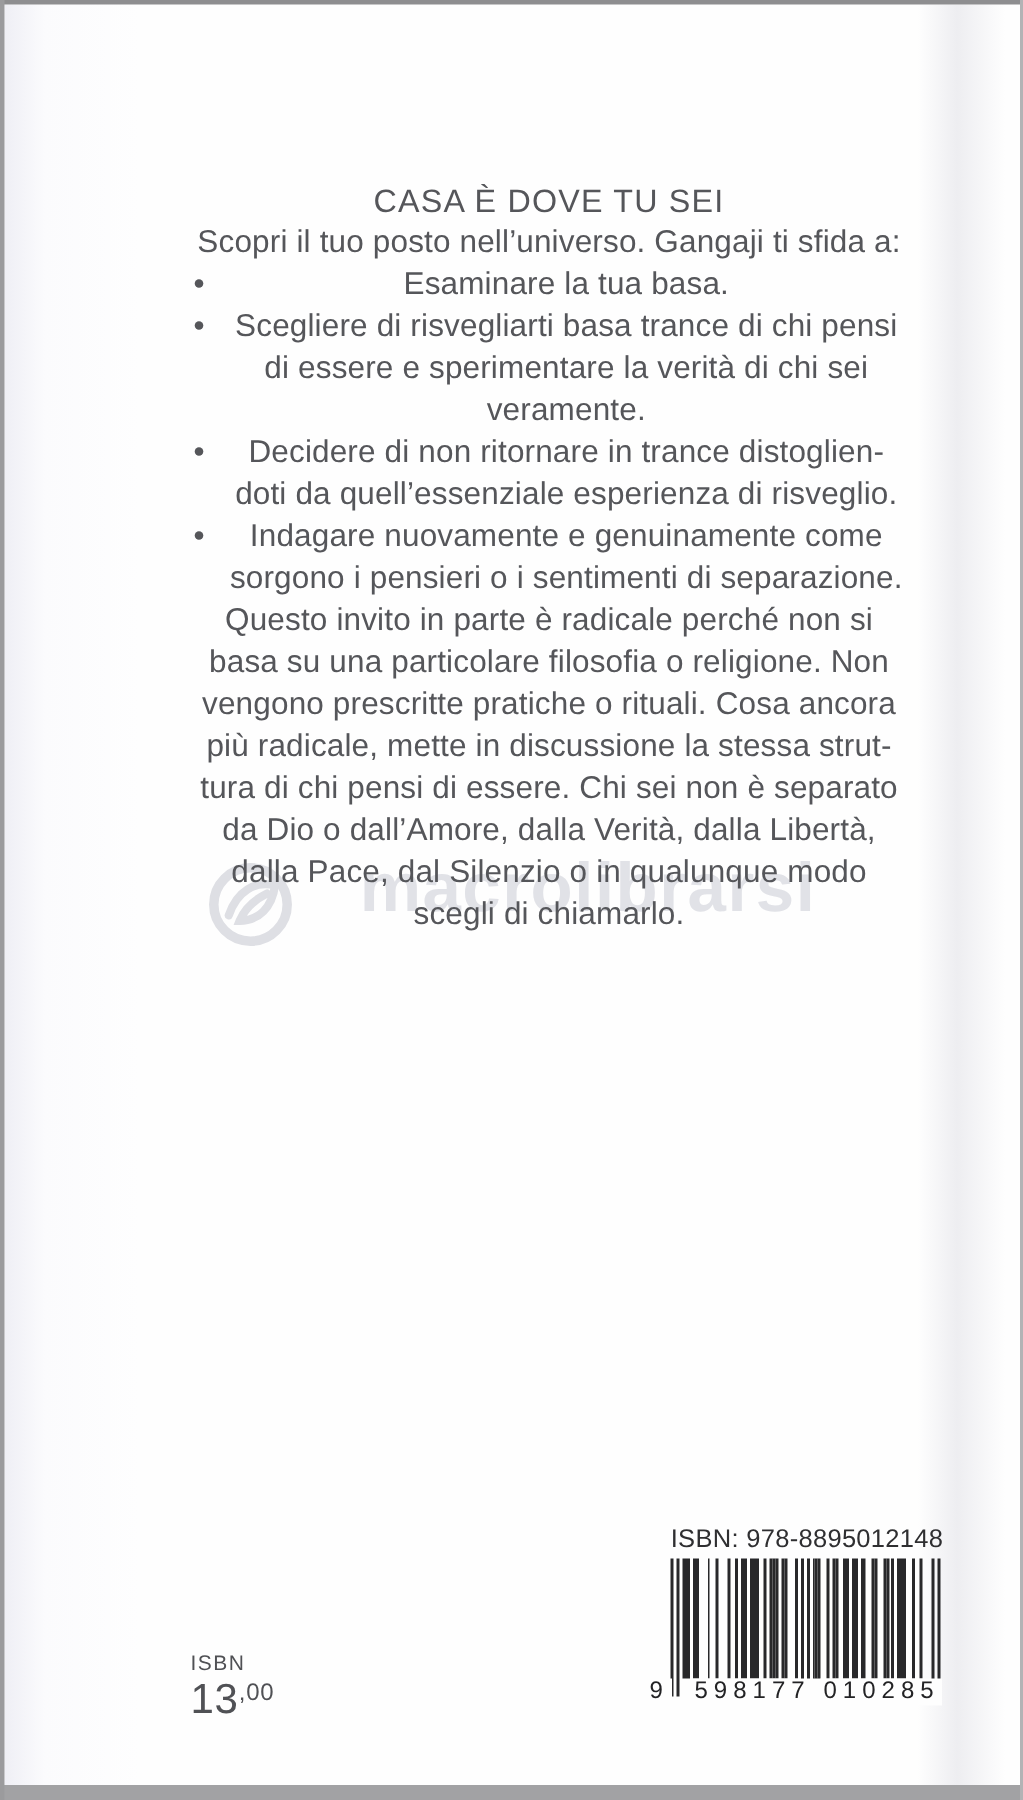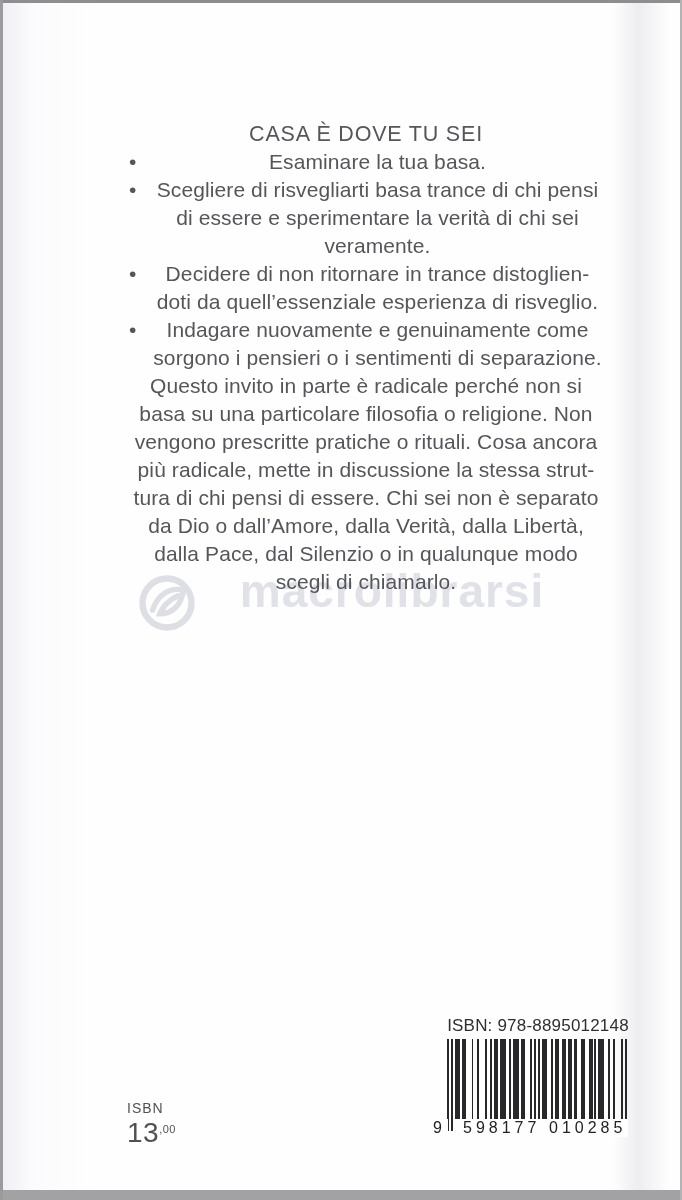--- a/index.html
+++ b/index.html
@@ -52,21 +52,21 @@
   .wm-tagline{
     margin-top:2px;
     font-size:13px;letter-spacing:7px;font-weight:bold;
     color:#eaebef;text-shadow:0 0 1px #d9dadf;
   }
 
   
   .price{position:absolute;left:127px;top:1100px;color:#505155;z-index:2;}
   .price .cur{font-size:14px;letter-spacing:1px;}
   .price .amount{font-size:28px;line-height:26px;letter-spacing:0.5px;}
-  .price .cents{font-size:11px;vertical-align:9px;letter-spacing:0.5px;}
+  .price .cents{font-size:16px;vertical-align:9px;letter-spacing:0.5px;}
 
   
   .isbn-block{position:absolute;left:447px;top:1016px;width:182px;z-index:2;}
   .isbn-label{
     font-size:17px;color:#2f2f31;text-align:center;
     letter-spacing:0.2px;white-space:nowrap;margin-bottom:3px;
   }
   .barcode{display:flex;align-items:flex-start;height:94px;}
   .barcode .mod{width:1.9px;height:80px;flex:none;}
   .barcode .mod.bar{background:#28282a;}
@@ -97,20 +97,21 @@
       <circle cx="32" cy="32" r="27" stroke="currentColor" stroke-width="7" fill="none"></circle>
       <path d="M16 40 C22 22 36 14 50 18 C48 34 38 44 24 44 C28 34 36 28 44 24" stroke="currentColor" stroke-width="6" fill="none" stroke-linecap="round"></path>
     </svg>
     <div class="wm-text">
       <div class="wm-name">macrolibrarsi</div>
     </div>
   </div>
 
   <div class="copy">
     <div class="title">CASA È DOVE TU SEI</div>
+    <div class="pre">Scopri il tuo posto nell’universo. Gangaji ti sfida a:</div>
     <ul>
       <li>
         <span class="marker">•</span>
         <span class="btext">Esaminare la tua basa.</span>
       </li>
       <li>
         <span class="marker">•</span>
         <span class="btext">Scegliere di risvegliarti basa trance di chi pensi
 di essere e sperimentare la verità di chi sei
 veramente.</span>

